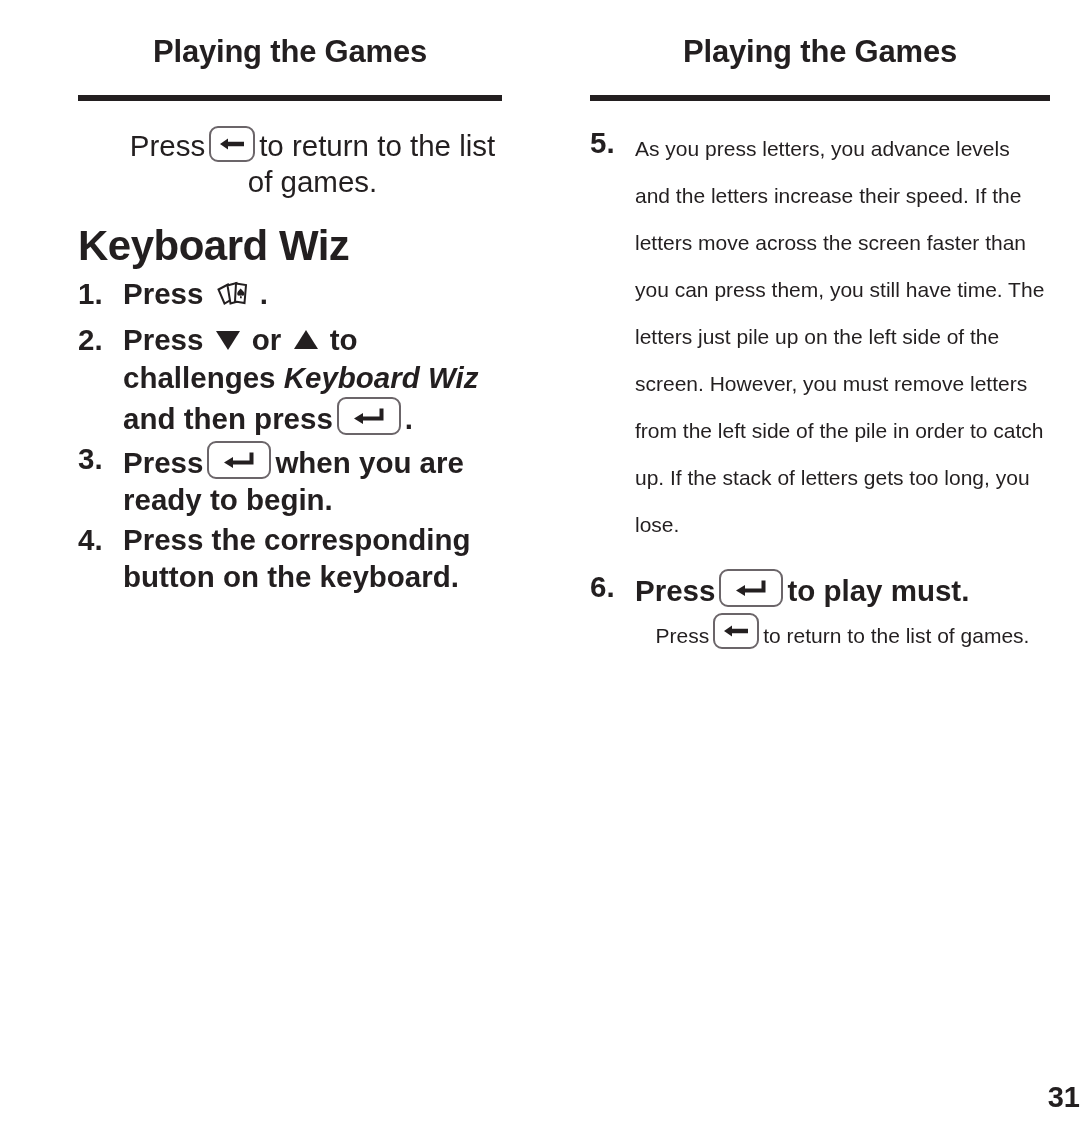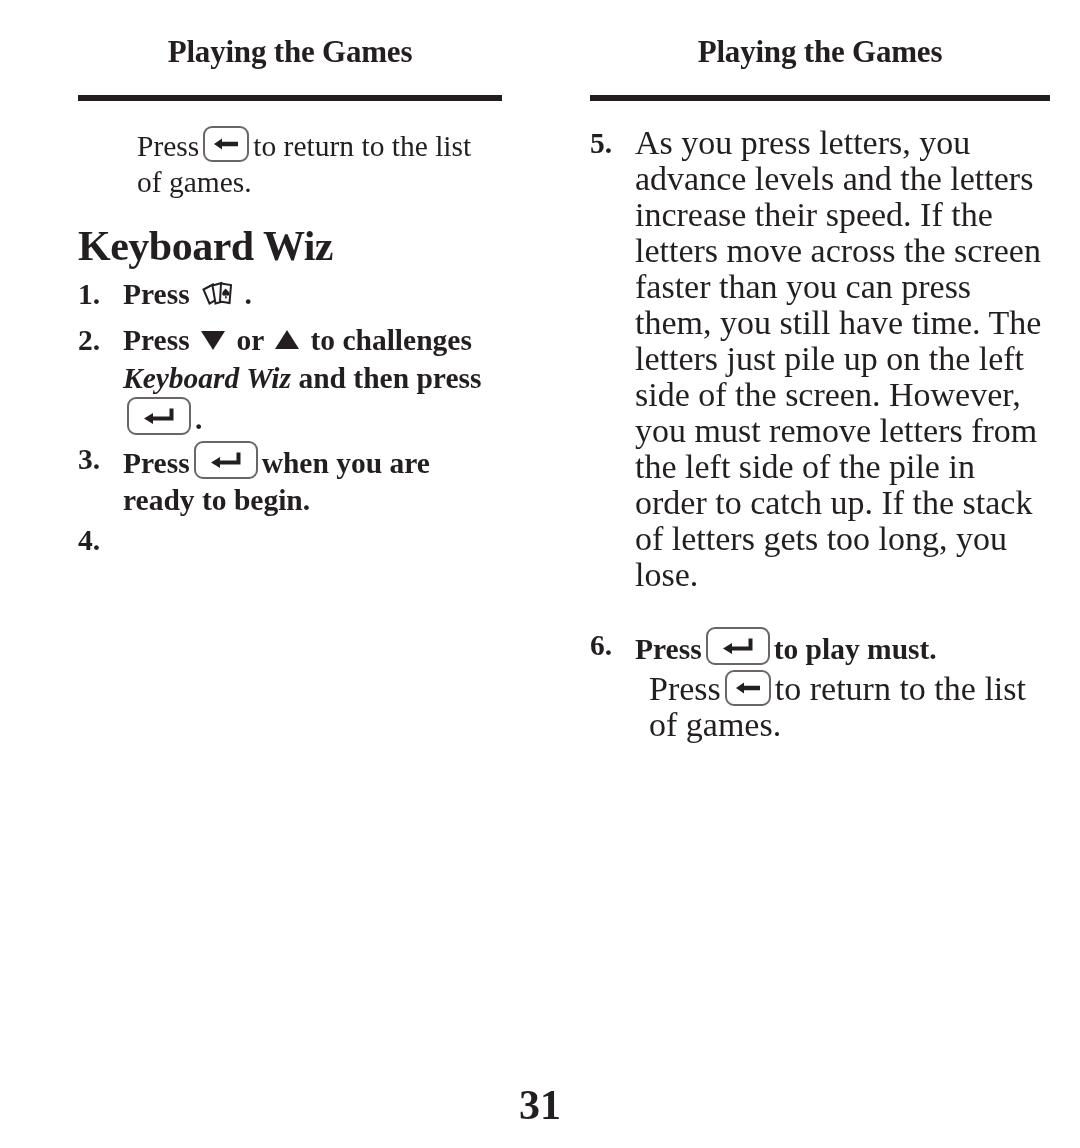--- a/index.html
+++ b/index.html
@@ -13,21 +13,20 @@
     font-family: "Liberation Sans", sans-serif;
     color: #231f20;
     position: relative;
     overflow: hidden;
   }
   .page {
     width: 1080px;
     height: 1112px;
     position: relative;
     box-sizing: border-box;
-    font-family: Liberation Serif, serif;
   }
   .columns {
     display: flex;
     width: 1080px;
     box-sizing: border-box;
   }
   .column {
     box-sizing: border-box;
   }
   .col-left {
@@ -57,21 +56,22 @@
     border: 0;
     border-top: 6px solid #231f20;
     margin: 25px 0 0 0;
   }
 
   
   .body-text {
     font-size: 29.5px;
     line-height: 36px;
     color: #231f20;
-    margin: 14px;
+    margin: 0;
+    text-align: center;
   }
   .sec-title {
     font-size: 42px;
     font-weight: bold;
     line-height: 48px;
     margin: 22px 0 6px 0;
     letter-spacing: -0.5px;
   }
   .italic {
     font-style: italic;
@@ -97,22 +97,22 @@
   }
   .step-num {
     position: absolute;
     left: 0;
     top: 0;
     font-weight: bold;
   }
   .sub-para {
     font-weight: normal;
     padding-left: 45px;
-    font-size: 34px;
-    line-height: 36px;
+    font-size: 21px;
+    line-height: 47px;
     margin-top: 2px;
   }
 
   
   .key {
     display: inline-block;
     vertical-align: -6px;
     border: 2px solid #6b6569;
     border-radius: 9px;
     background: #ffffff;
@@ -145,22 +145,22 @@
     display: inline-block;
     vertical-align: -2px;
     margin: 0 3px;
   }
 
   .page-number {
     position: absolute;
     left: 0;
     right: 0;
     top: 1081px;
-    text-align: center;
-    font-size: 42px;
+    text-align: right;
+    font-size: 29px;
     font-weight: bold;
     color: #231f20;
   }
 </style>
 </head>
 <body>
 
 <div class="page">
 
   <div class="columns">
@@ -227,20 +227,21 @@
             <span>Press</span><span class="key key-enter">
                 <svg width="34" height="18" viewBox="0 0 34 18" aria-hidden="true">
                   <path d="M2 11.5 L11 6.0 L11 9.4 L27.5 9.4 L27.5 1.5 L31.5 1.5 L31.5 13.6 L11 13.6 L11 17.0 Z" fill="#231f20"></path>
                 </svg>
               </span><span>when you are ready to begin.</span>
           </li>
 
 
           <li class="step">
             <span class="step-num">4.</span>
+            <span>Press the corresponding button on the keyboard.</span>
           </li>
 
         </ol>
       </div>
     </div>
 
     <div class="column col-right">
       <div class="col-inner-right">
 
         <div class="run-head">Playing the Games</div>

